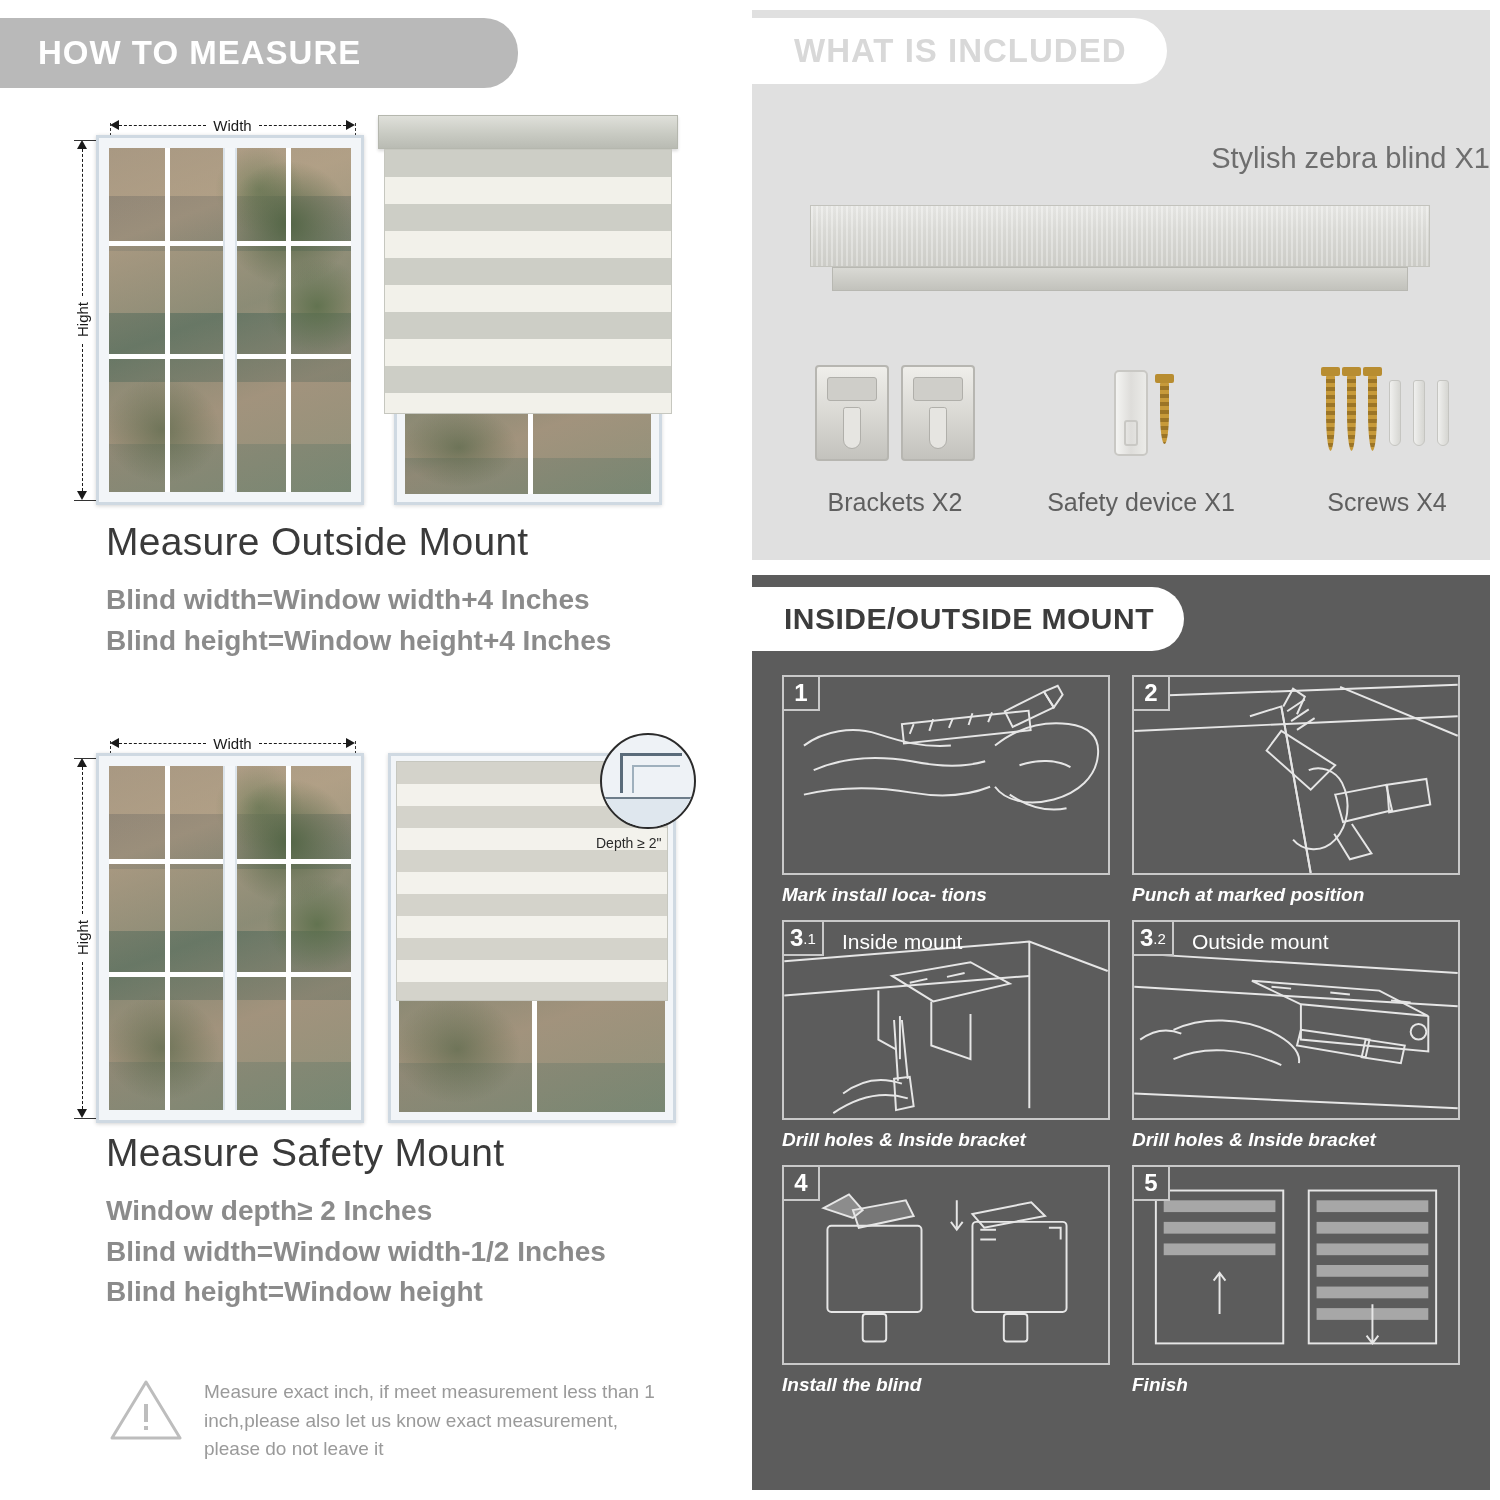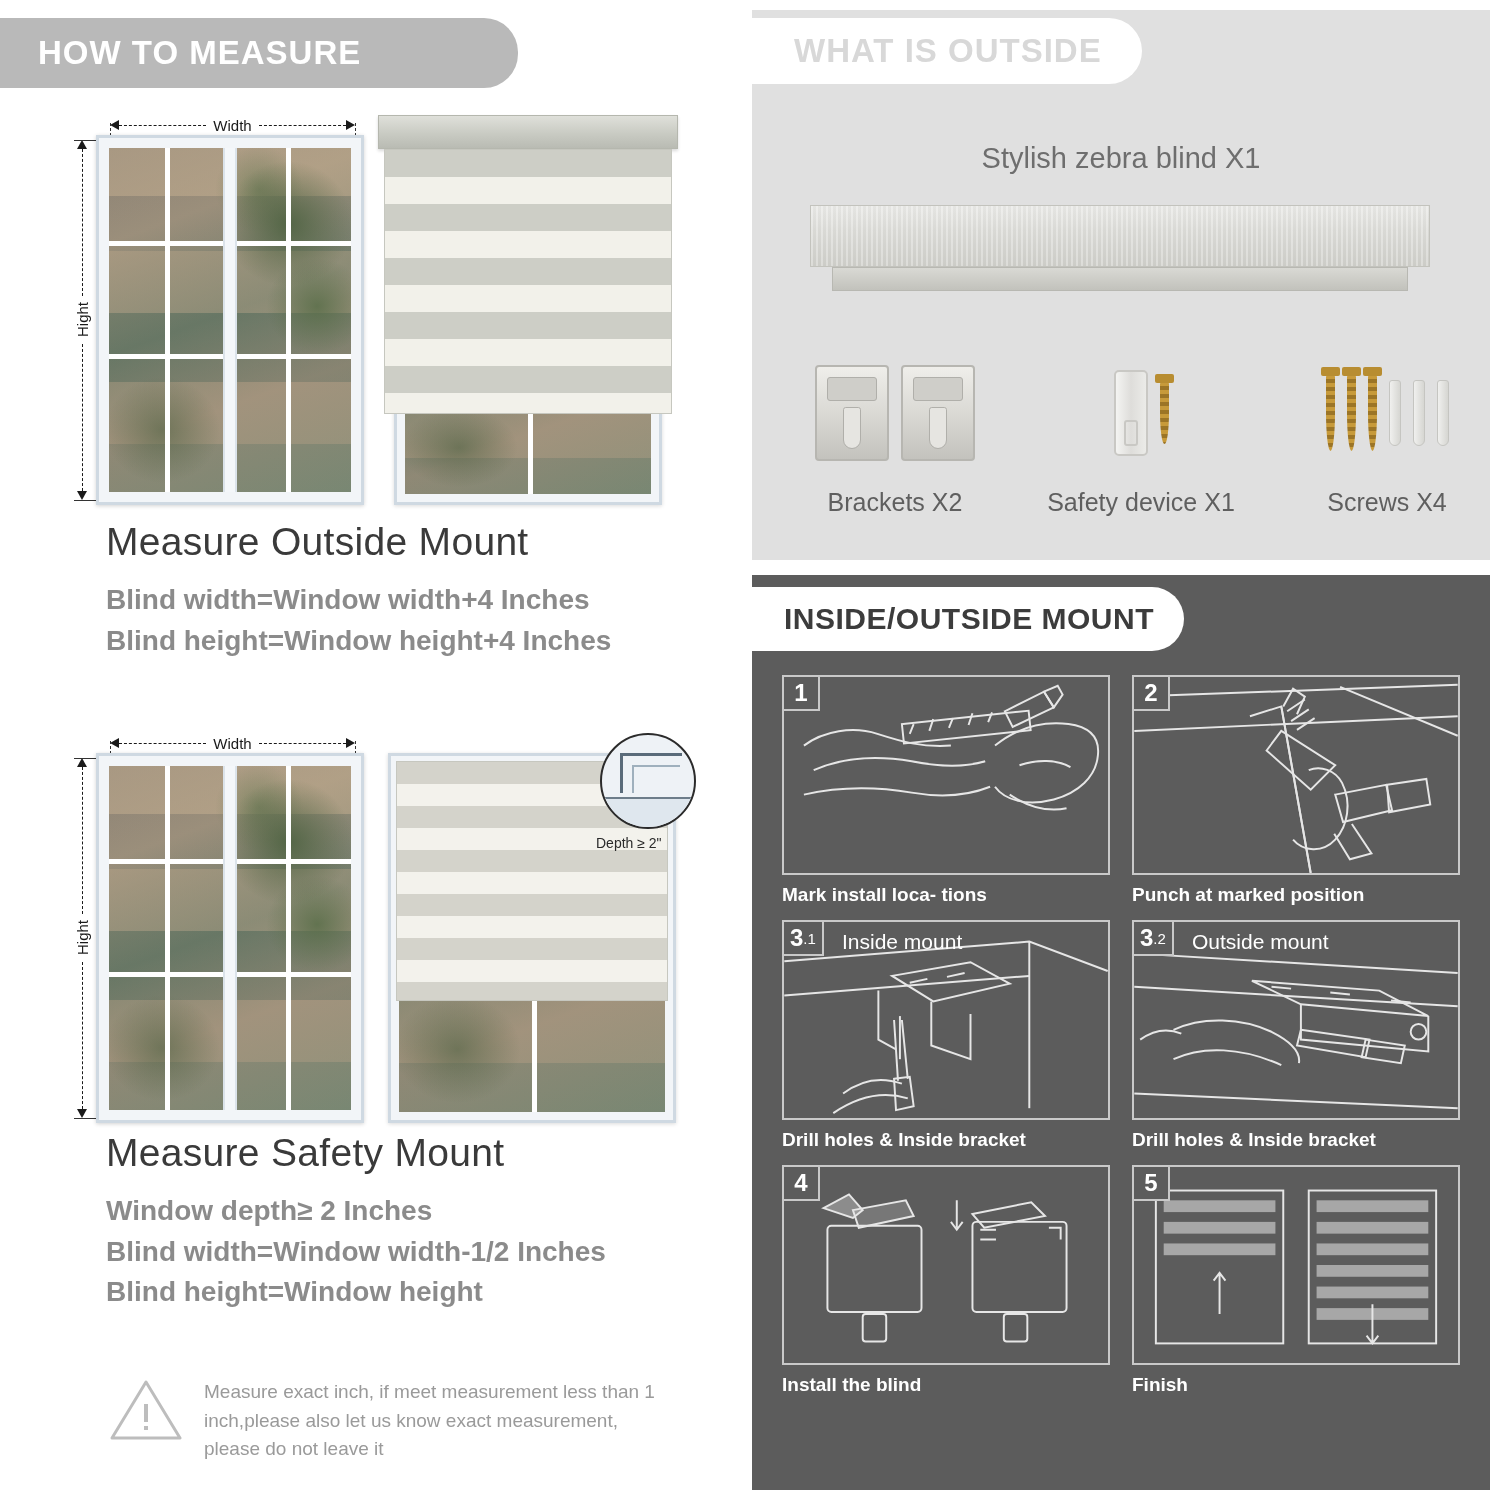--- a/index.html
+++ b/index.html
@@ -233,21 +233,21 @@
     position: absolute; left: 0; top: 8px;
     height: 66px; display: flex; align-items: center;
     background: #ffffff;
     border-radius: 0 34px 34px 0;
     padding: 0 40px 0 42px;
     font-size: 33px; font-weight: bold; letter-spacing: 1px;
     color: #d8d8d8;
   }
   .included-title {
     position: absolute; left: 0; right: 0; top: 132px;
-    text-align: center;
+    text-align: right;
     font-size: 29px; color: #6e6e6e;
   }
   .rail-img {
     position: absolute; left: 58px; top: 195px;
     width: 620px; height: 92px;
   }
   .rail-top {
     position: absolute; left: 0; right: 0; top: 0; height: 62px;
     background: linear-gradient(180deg,#e9e9e6 0%,#dcdcd8 40%,#cfcfca 100%);
     border: 1px solid #c3c3bd;
@@ -352,21 +352,21 @@
     padding: 0 6px;
     z-index: 3;
   }
   .step-num .sub { font-size: 15px; font-weight: normal; }
   .step-inline-title {
     position: absolute; left: 58px; top: 8px;
     color: #ffffff; font-size: 21px; z-index: 3;
   }
   .step-caption {
     margin-top: 9px;
-    color: #ffffff; font-size: 19px; font-weight: bold;
+    color: #ffffff; font-size: 19px; font-weight: bold; font-style: italic;
   }
   .step-art { position: absolute; inset: 0; }
   .step-art svg { width: 100%; height: 100%; display: block; }
 </style>
 </head>
 <body>
 
 <div class="page">
 
   <div class="left-col">
@@ -502,21 +502,21 @@
           <rect x="34" y="48" width="4" height="4" fill="#bdbdbd"></rect>
         </svg>
       </div>
       <div class="warn-text" style="max-width:460px;">Measure exact inch, if meet measurement less than 1 inch,please also let us know exact measurement, please do not leave it</div>
     </div>
   </div>
 
   <div class="right-col">
 
     <div class="panel-included">
-      <div class="banner-white">WHAT IS OUTSIDE</div>
+      <div class="banner-white">WHAT IS INCLUDED</div>
 
       <div class="included-title">Stylish zebra blind X1</div>
 
       <div class="rail-img">
         <div class="rail-top"></div>
         <div class="rail-bot"></div>
       </div>
 
       <div class="parts-row">
         <div class="part">

